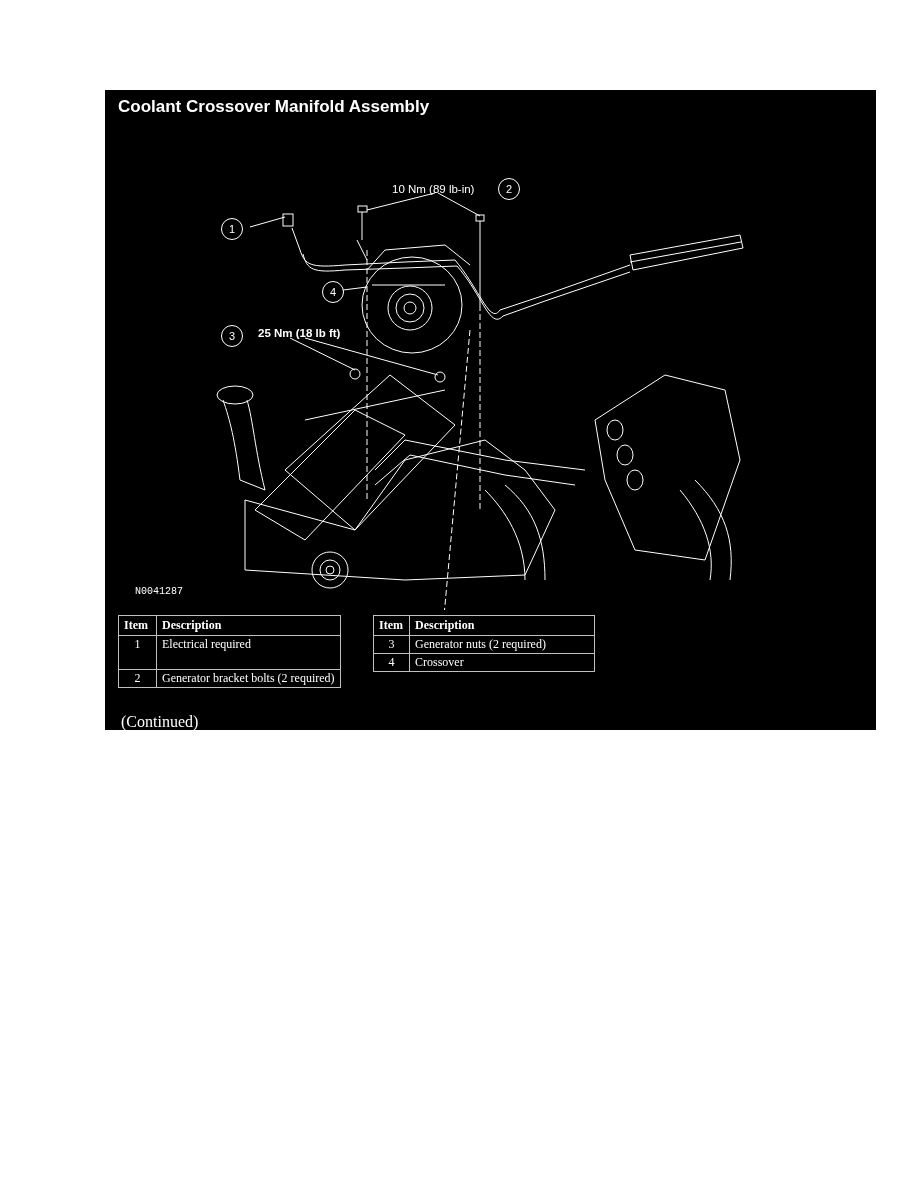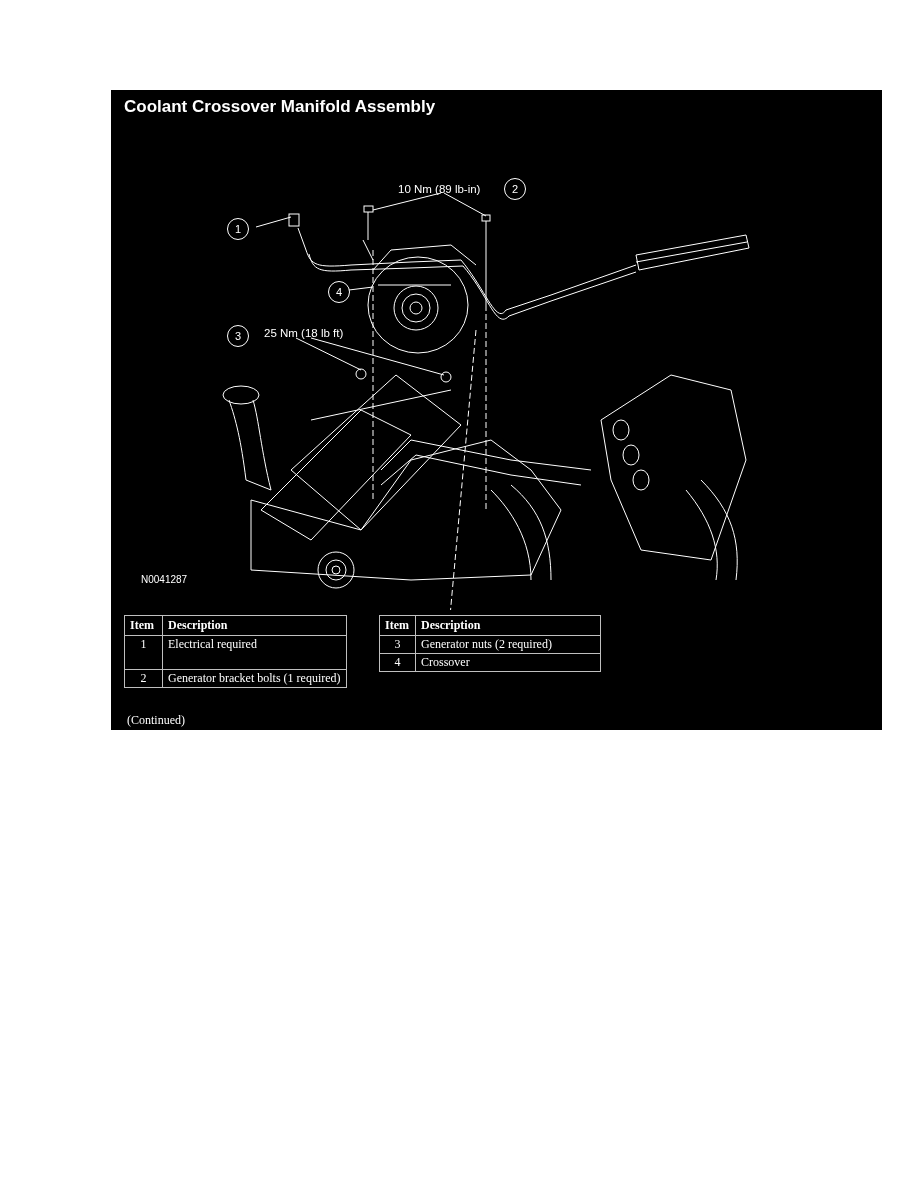--- a/index.html
+++ b/index.html
@@ -1,60 +1,60 @@
 <!DOCTYPE html>
 <html><head>
   <meta charset="utf-8">
   <style>
     html, body { margin: 0; padding: 0; background: #ffffff; }
     body { width: 918px; height: 1188px; position: relative; overflow: hidden; }
     .panel {
       position: absolute; left: 105px; top: 90px; width: 771px; height: 640px;
-      background: #000000; color: #ffffff; margin-left: 6px;
+      background: #000000; color: #ffffff;
     }
     .title {
       position: absolute; left: 13px; top: 6px; width: 400px;
       font-family: "Liberation Sans", sans-serif; font-weight: bold;
       font-size: 17px; line-height: 21px; color: #ffffff;
     }
     .figure {
       position: absolute; left: 0; top: 0; width: 707px; height: 520px;
     }
     .callout {
       position: absolute; width: 20px; height: 20px; border: 1.5px solid #fff;
       border-radius: 50%; text-align: center; line-height: 20px;
       font-family: "Liberation Sans", sans-serif; font-size: 11px; color: #fff;
     }
     .torque {
       position: absolute; font-family: "Liberation Sans", sans-serif;
       font-size: 11.5px; color: #fff; white-space: nowrap;
     }
     .fig-id {
-      position: absolute; left: 30px; top: 484px;
-      font-family: Liberation Sans, sans-serif; font-size: 10px; color: #fff;
+      position: absolute; left: 30px; top: 496px;
+      font-family: Liberation Mono, monospace; font-size: 10px; color: #fff;
     }
     table.items {
       position: absolute; border-collapse: collapse; color: #fff;
       font-family: "Liberation Serif", serif; font-size: 12px;
     }
     table.items th, table.items td {
       border: 1.5px solid #bfbfbf; padding: 1px 5px; vertical-align: top;
     }
     table.items th {
       font-family: Liberation Serif, serif; font-weight: bold; font-size: 12px;
       text-align: left; padding: 2px 5px;
     }
     table.items td.num { text-align: center; }
     .t1 { left: 13px; top: 525px; width: 223px; }
     .t2 { left: 268px; top: 525px; width: 222px; }
     .t1 col.c1 { width: 38px; }
     .t2 col.c1 { width: 36px; }
     .continued {
       position: absolute; left: 16px; top: 623px;
-      font-family: "Liberation Serif", serif; font-size: 12px; color: #fff;
+      font-family: "Liberation Serif", serif; font-size: 16px; color: #fff;
     }
   </style>
 </head>
 <body>
 
 <div class="panel">
   <div class="title">Coolant Crossover Manifold Assembly</div>
 
   <svg class="figure" viewBox="0 0 707 520" width="707" height="520" fill="none" stroke="#ffffff" stroke-width="1">
 
@@ -118,21 +118,21 @@
     <path d="M400 395 C430 420 440 450 440 490"></path>
     <path d="M590 390 C620 420 630 450 625 490"></path>
     <path d="M575 400 C600 430 610 460 605 490"></path>
   </svg>
 
   <div class="torque" style="left:287px; top:93px;text-align:center;">10 Nm (89 lb-in)</div>
   <div class="callout" style="left:393px; top:88px;">2</div>
   <div class="callout" style="left:116px; top:128px;">1</div>
   <div class="callout" style="left:217px; top:191px;">4</div>
   <div class="callout" style="left:116px; top:235px;">3</div>
-  <div class="torque" style="left:153px; top:237px;">25 Nm (18 lb ft)</div>
+  <div class="torque" style="left:153px; top:237px;font-weight:bold;">25 Nm (18 lb ft)</div>
 
   <div class="fig-id">N0041287</div>
 
   <table class="items t1">
     <colgroup>
         <col class="c1">
         <col>
       </colgroup>
     <thead>
       <tr>
@@ -140,21 +140,21 @@
         <th>Description</th>
       </tr>
     </thead>
     <tbody>
       <tr style="height:34px;">
         <td class="num">1</td>
         <td>Electrical required</td>
       </tr>
       <tr>
         <td class="num">2</td>
-        <td>Generator bracket bolts (1 required)</td>
+        <td>Generator bracket bolts (2 required)</td>
       </tr>
     </tbody>
   </table>
 
   <table class="items t2">
     <colgroup>
         <col class="c1">
         <col>
       </colgroup>
     <thead>

